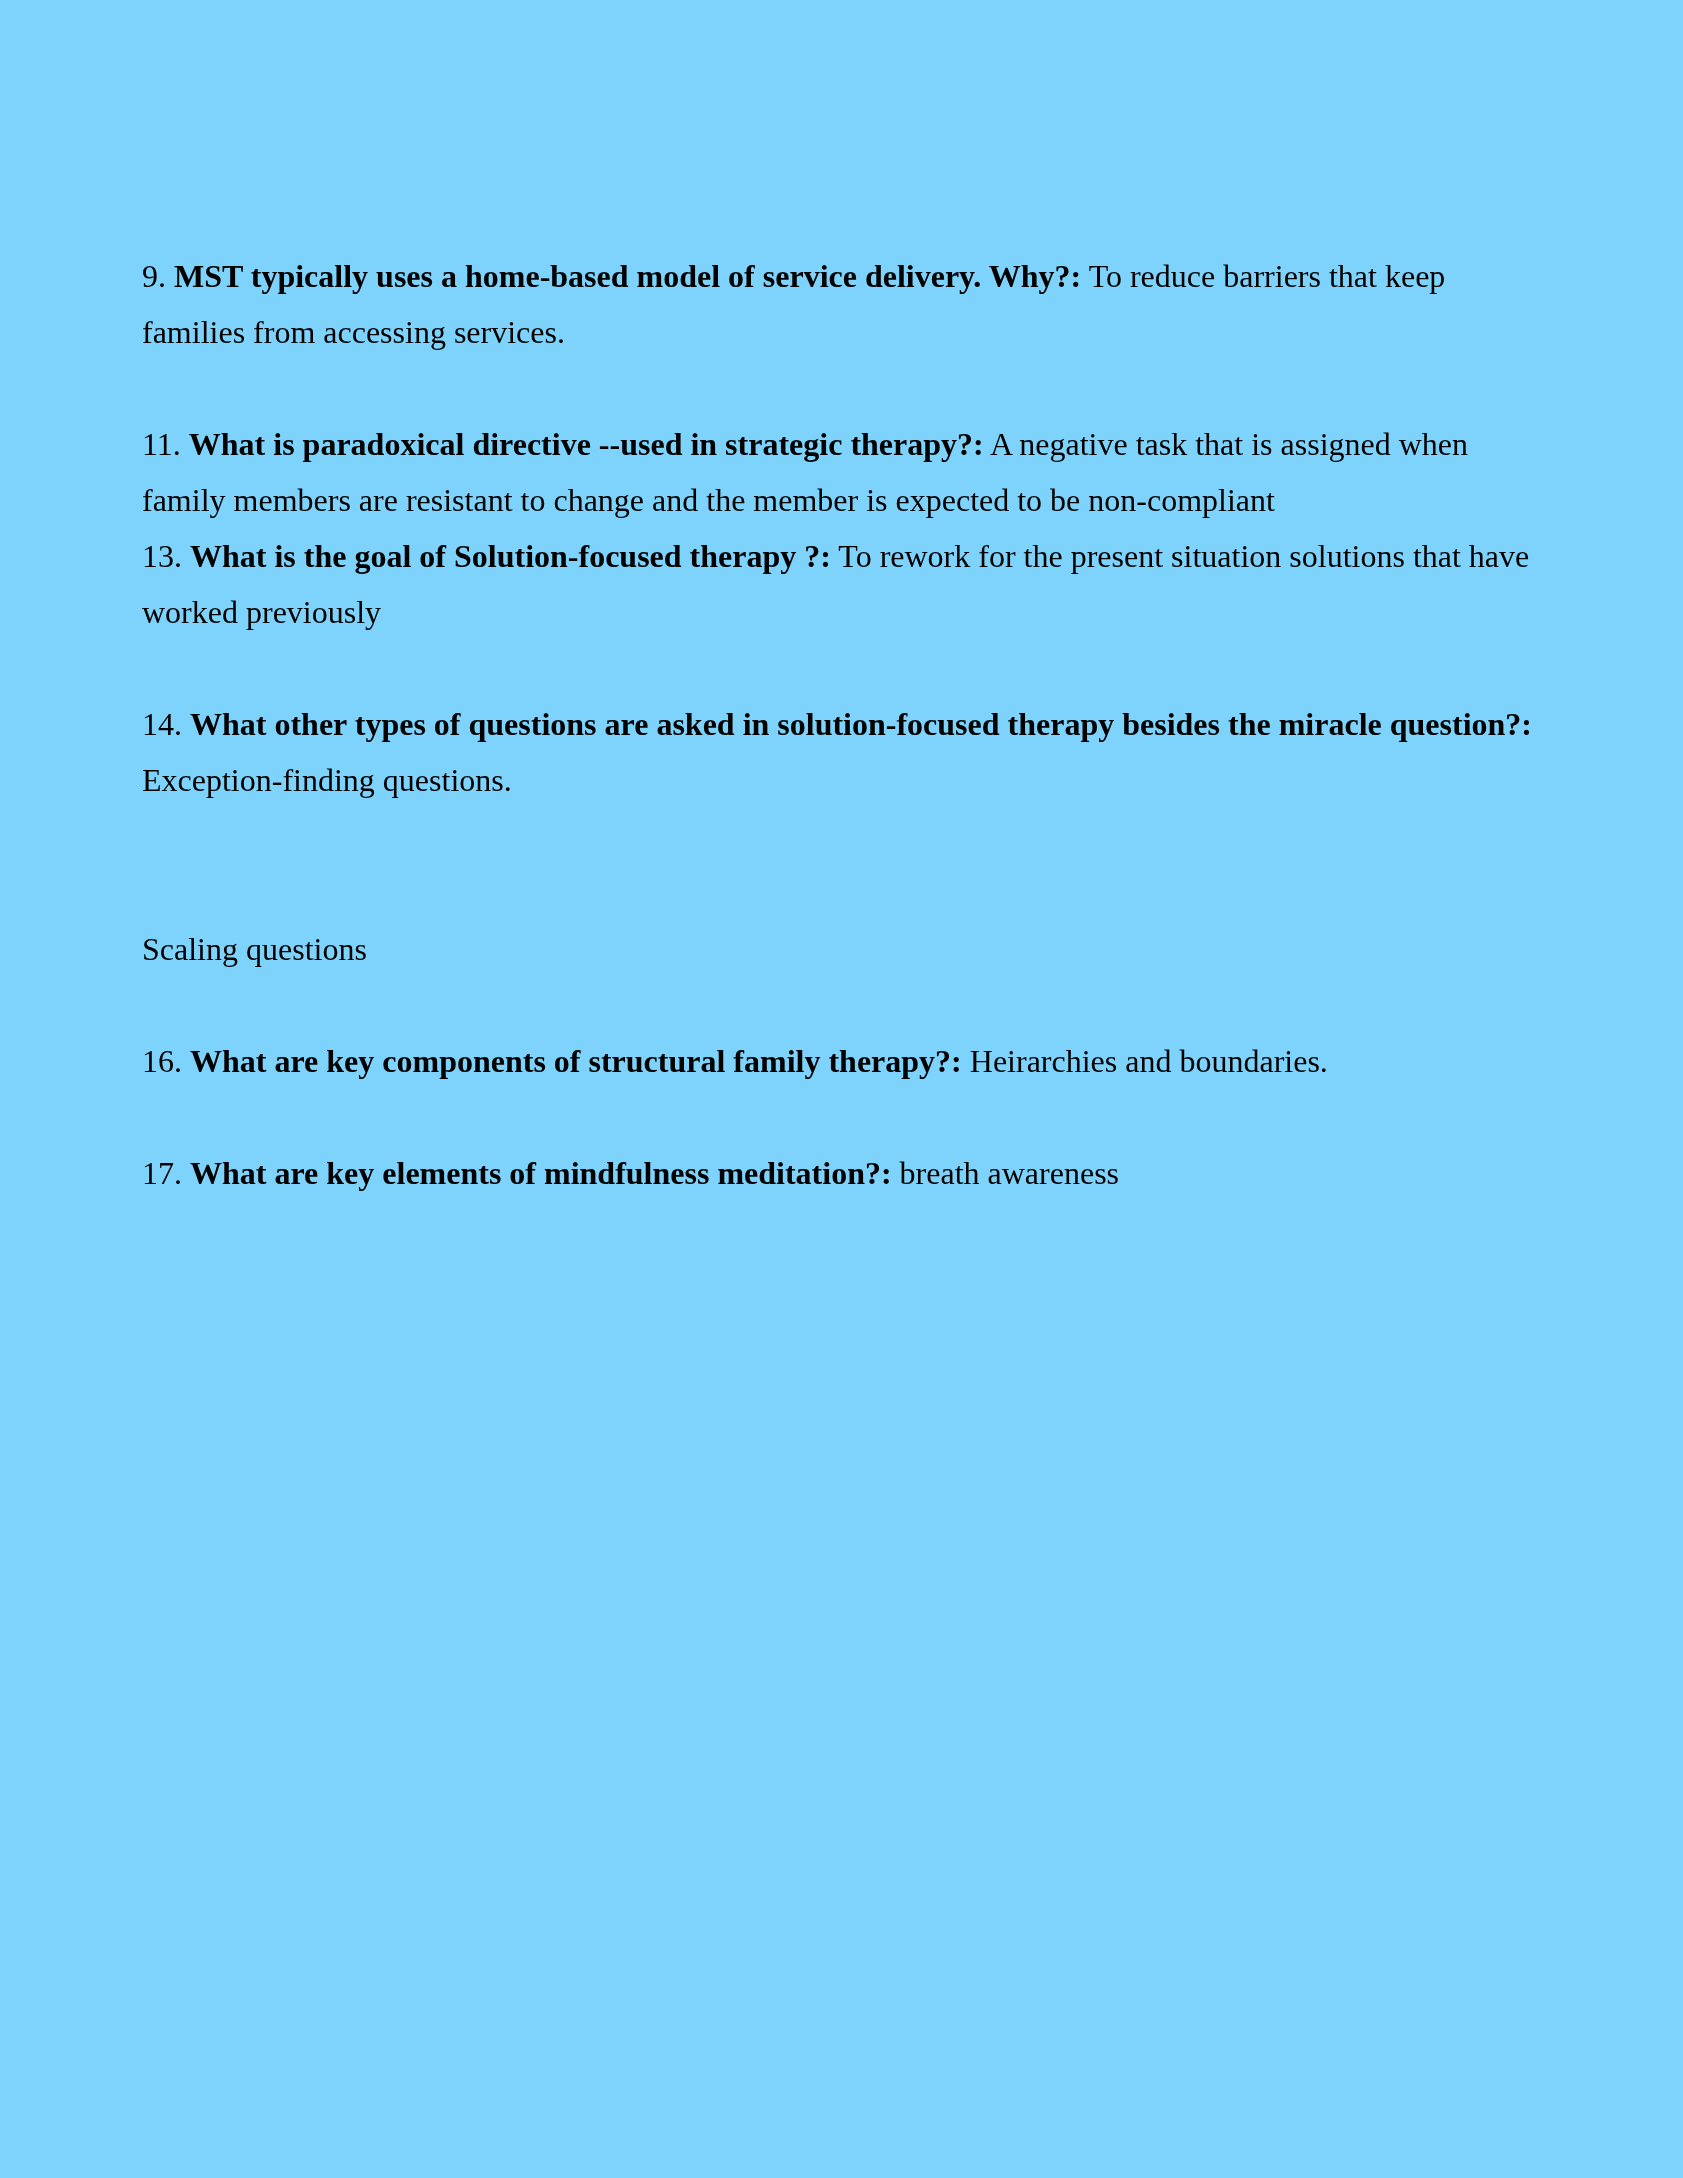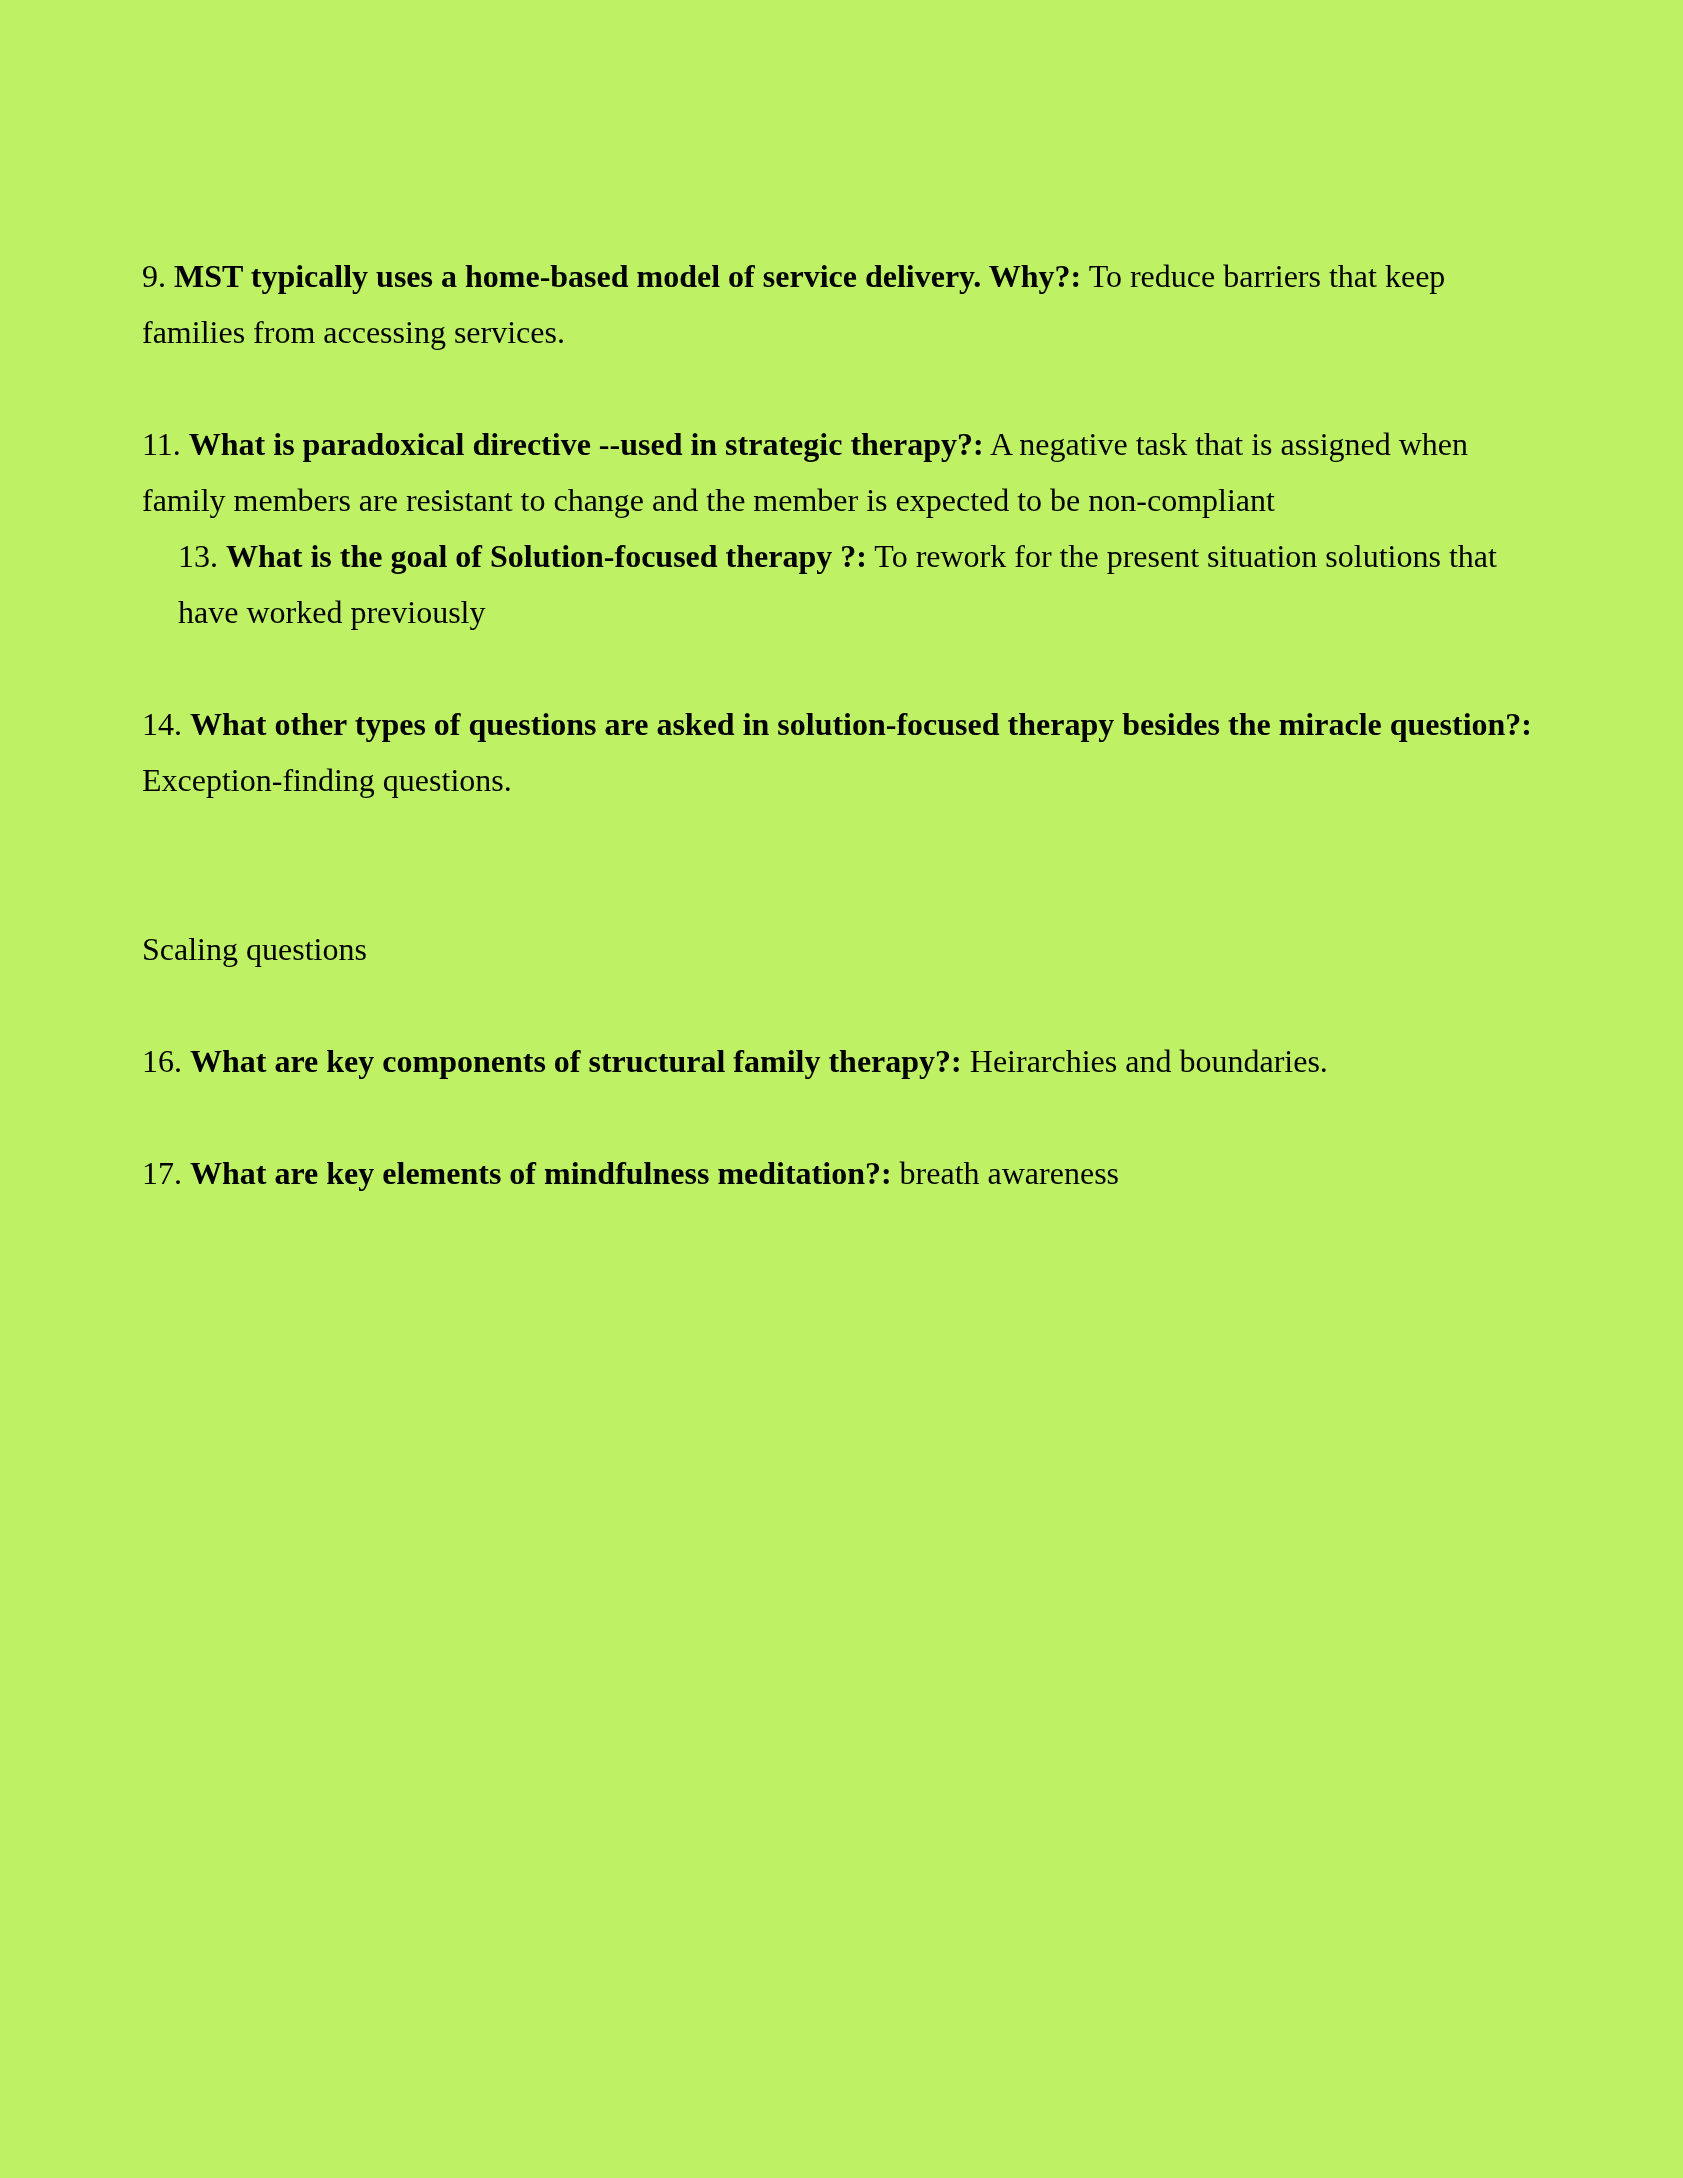--- a/index.html
+++ b/index.html
@@ -9,40 +9,39 @@
   }
   body {
     width: 1683px;
     height: 2178px;
     overflow: hidden;
   }
   .page {
     position: relative;
     width: 1683px;
     height: 2178px;
-    background: #bef264;
+    background: #7dd3fc;
   }
   .content {
     box-sizing: border-box;
     padding: 248px 132px 0 142px;
     font-family: "Liberation Serif", serif;
     font-size: 32px;
     line-height: 56px;
     color: #000000;
     text-align: left;
   }
   .content p {
     margin: 56px 0 0 0;
   }
   .content p:first-child {
     margin-top: 0;
   }
   .content p.attach {
     margin-top: 0;
-    margin-left: 36px;
   }
   .content p.gap2 {
     margin-top: 113px;
   }
   .q {
     font-weight: bold;
   }
   .num, .a, .plain {
     font-weight: normal;
   }

